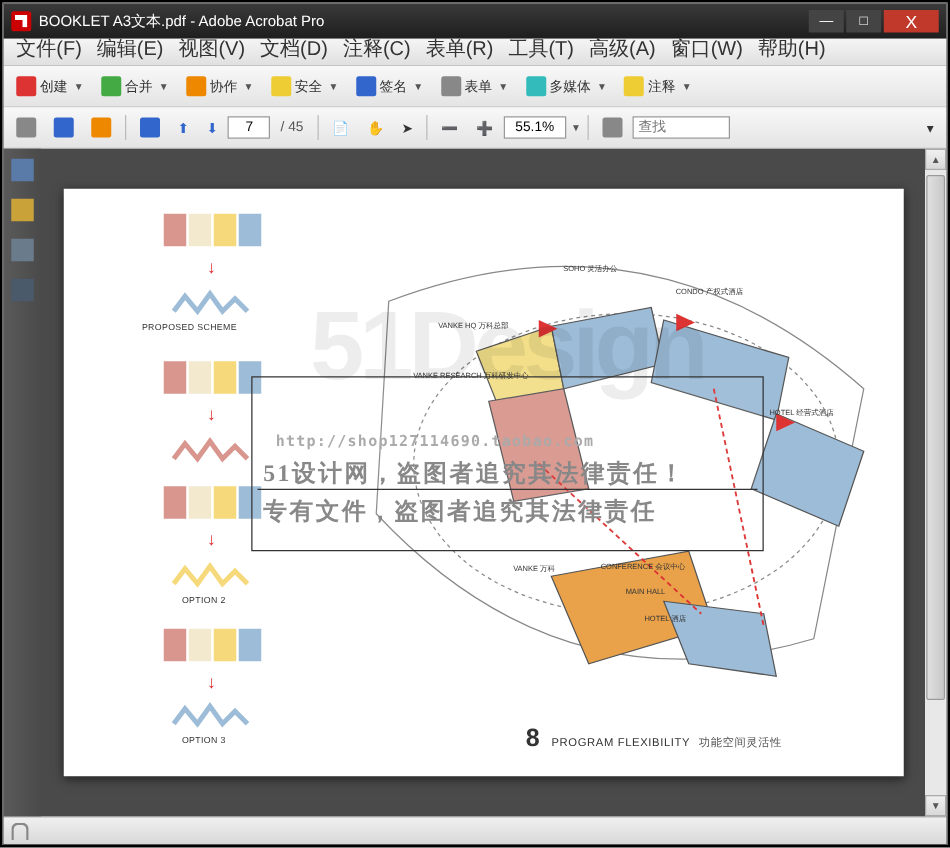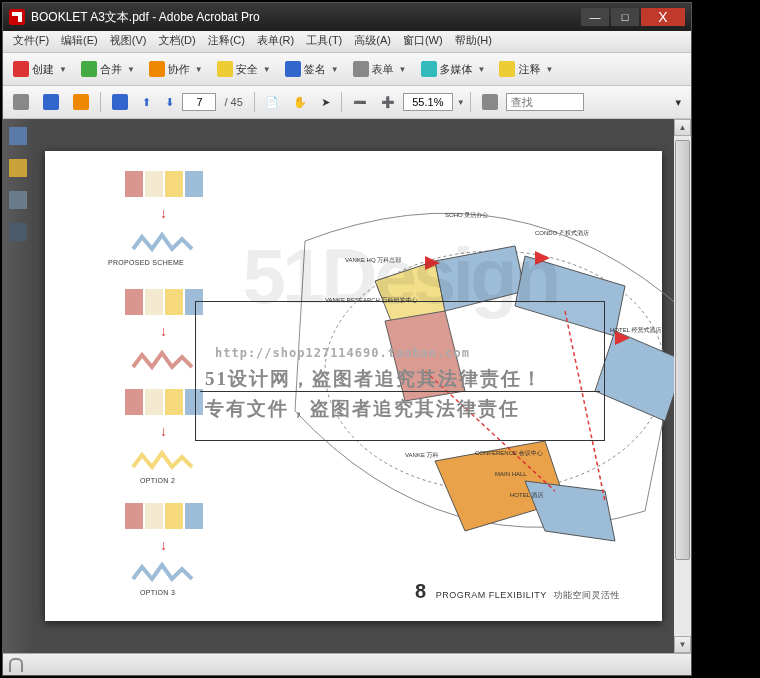--- a/index.html
+++ b/index.html
@@ -1,25 +1,25 @@
 <!DOCTYPE html>
 <html><head>
 <meta charset="utf-8">
 <style>
   * { box-sizing: border-box; margin: 0; padding: 0; }
   body { font-family: "Microsoft YaHei", Tahoma, sans-serif; font-size: 11px; background: #000; width: 760px; height: 678px; overflow: hidden; position: relative; }
-  .window { width: 690px; height: 674px; margin: 2px; background: #fff; border: 1px solid #555; display: flex; flex-direction: column; }
+  .window { width: 756px; height: 674px; margin: 2px; background: #fff; border: 1px solid #555; display: flex; flex-direction: column; }
   .titlebar { height: 28px; background: linear-gradient(#3a3a3a,#1e1e1e); color: #fff; display: flex; align-items: center; padding: 0 6px; font-size: 12px; }
   .titlebar .icon { width: 16px; height: 16px; background: #c00; margin-right: 6px; border-radius: 2px; position: relative; }
   .titlebar .icon::after { content:""; position:absolute; inset:3px; background:#fff; clip-path: polygon(0 0,100% 0,100% 100%,60% 100%,60% 40%,0 40%);}
   .title-text { flex: 1; }
   .winbtns { display: flex; gap: 2px; }
   .winbtn { width: 28px; height: 18px; background: #444; color: #fff; display: flex; align-items: center; justify-content: center; font-size: 11px; cursor: pointer; }
   .winbtn.close { background: #c0392b; width: 44px; font-size: 14px; }
-  .menubar { height: 22px; background: linear-gradient(#f5f5f5,#e0e0e0); border-bottom: 1px solid #c4c4c4; display: flex; align-items: flex-start; padding: 0 4px; font-size: 11px; color: #333; }
+  .menubar { height: 22px; background: linear-gradient(#f5f5f5,#e0e0e0); border-bottom: 1px solid #c4c4c4; display: flex; align-items: flex-end; padding: 0 4px; font-size: 16px; color: #333; }
   .menubar > div { padding: 2px 6px; cursor: pointer; }
   .toolbar1, .toolbar2 { height: 28px; background: linear-gradient(#f8f8f8,#e4e4e4); border-bottom: 1px solid #c4c4c4; display: flex; align-items: center; padding: 16px 4px; gap: 2px; }
   .tbtn { display: flex; align-items: center; padding: 2px 5px; gap: 3px; cursor: pointer; border: 1px solid transparent; border-radius: 2px; font-size: 11px; color: #333; }
   .tico { width: 16px; height: 16px; display: inline-block; border-radius: 2px; }
   .i-red { background: #d33; } .i-green { background: #4a4; } .i-blue { background: #36c; }
   .i-orange { background: #e80; } .i-gray { background: #888; }
   .i-yellow { background: #ec3; } .i-cyan { background: #3bb; }
   .dd { font-size: 8px; color: #555; margin-left: 2px; }
   .sep { width: 1px; height: 20px; background: #bbb; margin: 0 3px; }
   .pagein { width: 34px; height: 18px; text-align: center; border: 1px solid #999; font-size: 11px; }

